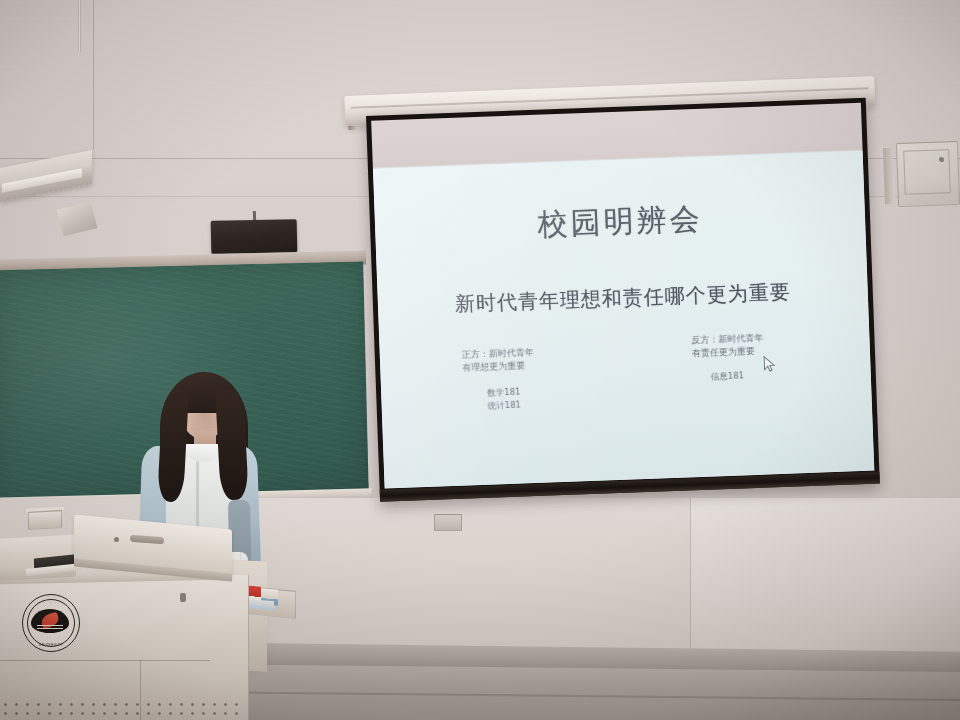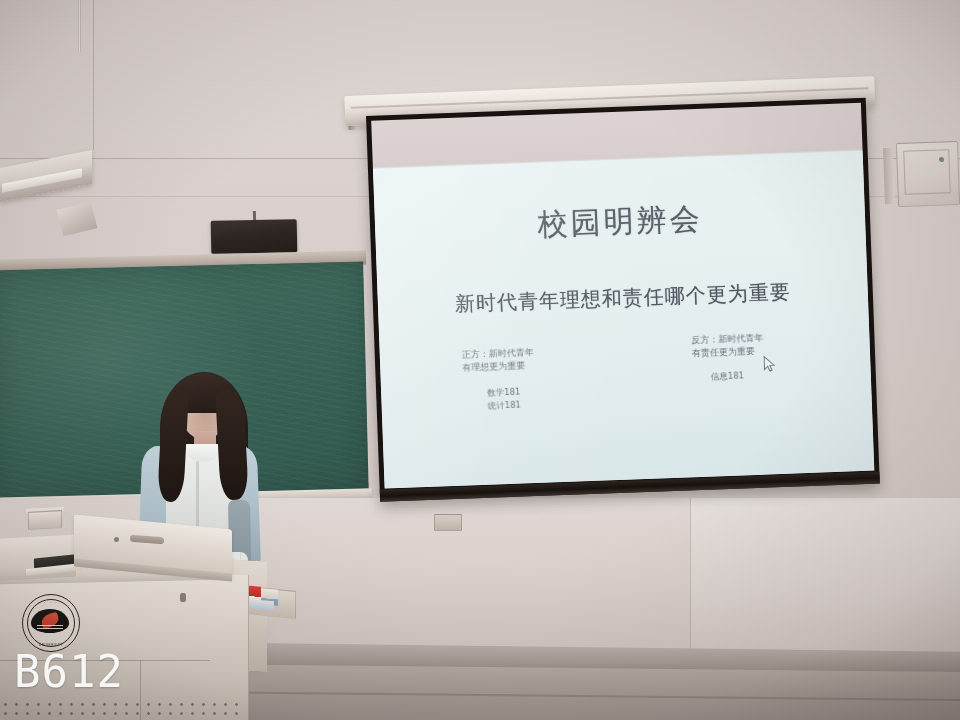--- a/index.html
+++ b/index.html
@@ -817,18 +817,17 @@
   <div class="emblem">
     <div class="emblem-ring"></div>
     <div class="emblem-text-top">·  ·  ·  ·  ·</div>
     <div class="emblem-core">
       <div class="emblem-swoosh"></div>
       <div class="emblem-wave"></div>
     </div>
     <div class="emblem-text-bot">UNIVERSITY</div>
   </div>
 
-  <div class="watermark">B612</div>
 
   <div class="grain"></div>
   <div class="vignette"></div>
 
 </div>
 
 </body></html>

